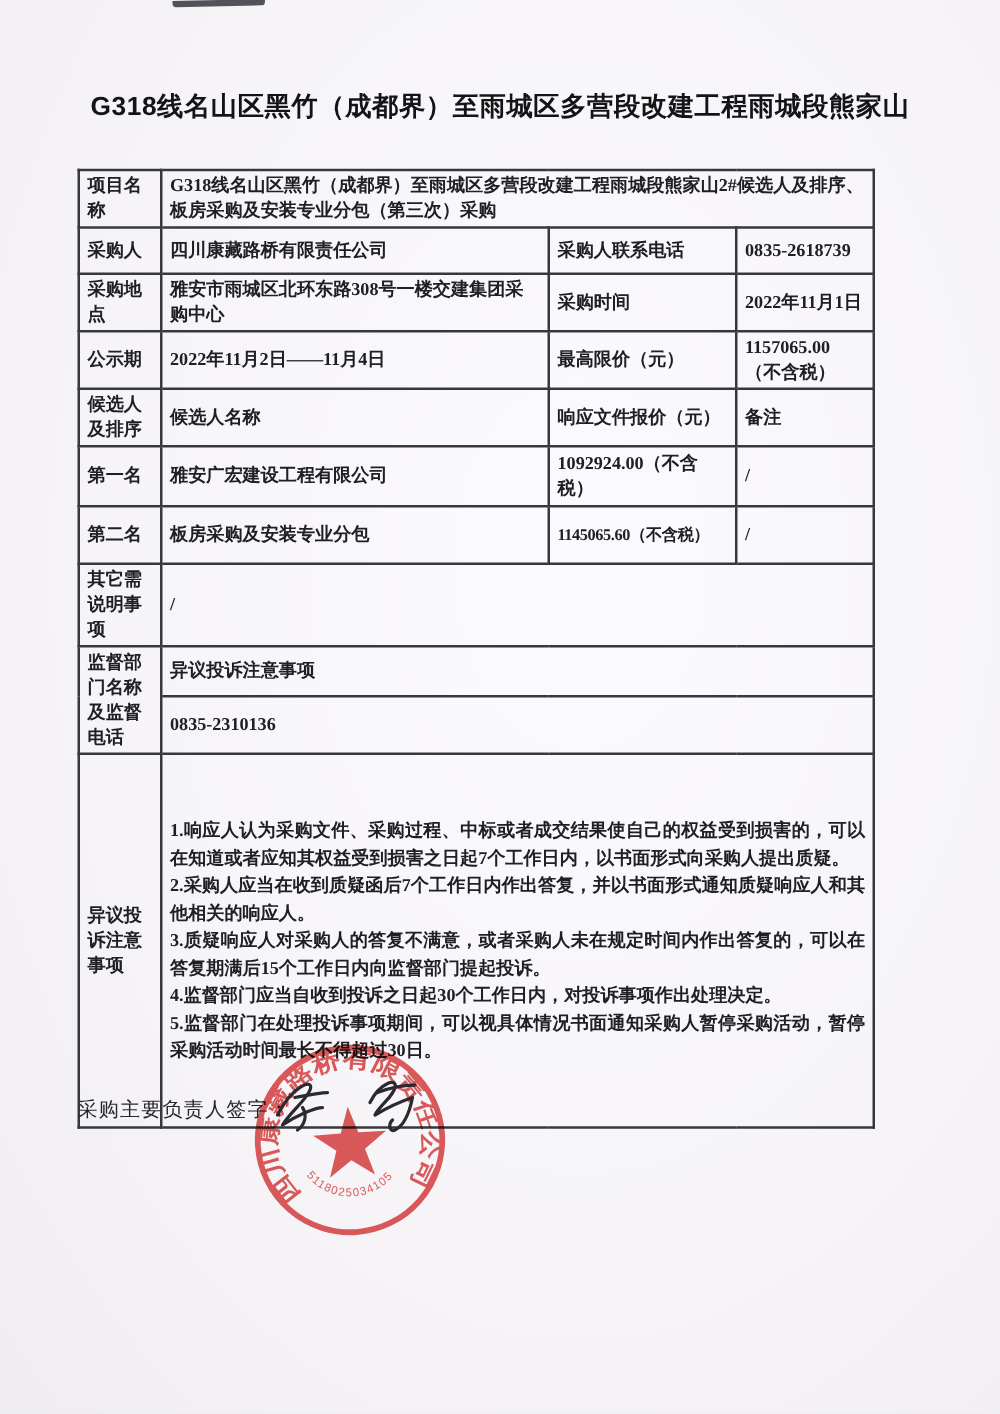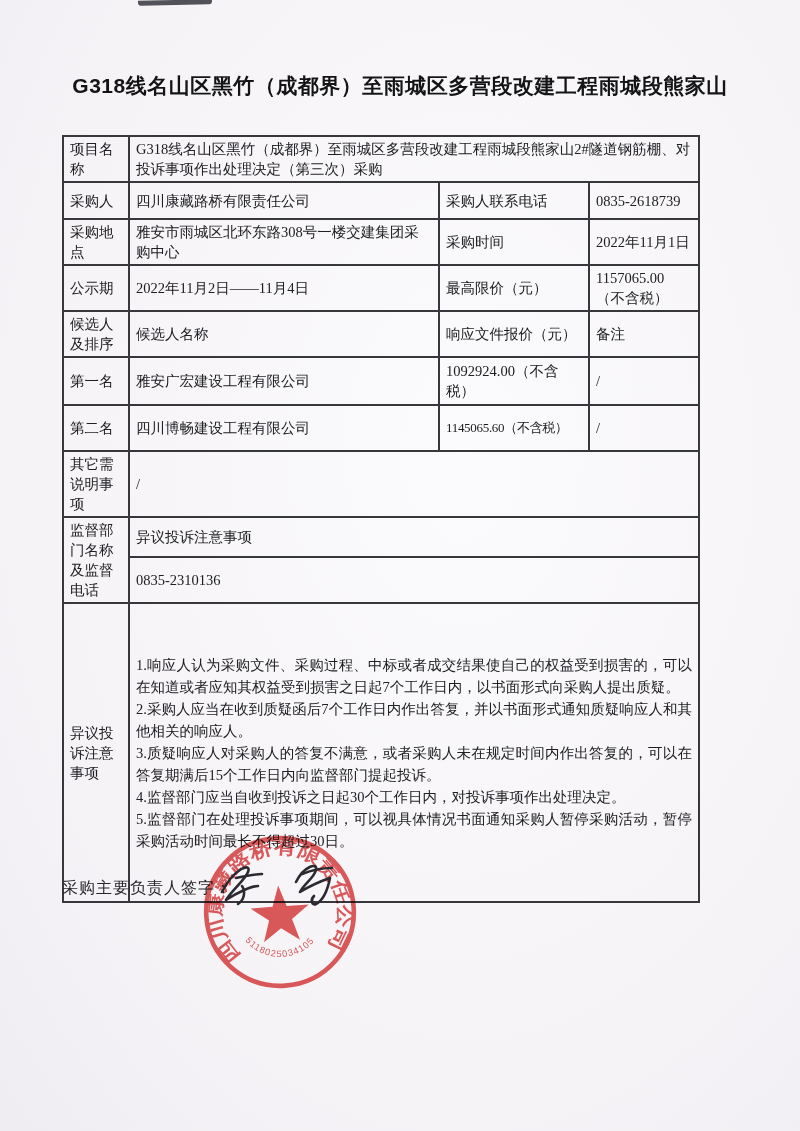--- a/index.html
+++ b/index.html
@@ -35,20 +35,21 @@
     position:absolute;left:62px;top:135px;width:636px;
     border-collapse:collapse;table-layout:fixed;
     font-size:14.5px;color:#202024;
   }
   table.main td{
     border:2px solid #38383c;
     padding:2px 6px;
     vertical-align:middle;
     line-height:20px;
     overflow:hidden;
+    font-weight:bold;
   }
   td.lbl{padding:2px 2px 2px 4px;}
   td.c{text-align:left;}
   td.tight{line-height:17px;}
   td.pricewrap{line-height:19px;}
   td.nowrap{white-space:nowrap;font-size:13px;letter-spacing:-0.3px;padding:2px 2px;margin-left:12px;}
   td.notice-cell{padding:10px 9px;}
   .notice-cell p{margin:0;text-align:justify;line-height:22px;font-size:14.5px;}
   
   .sign-row{
@@ -79,21 +80,21 @@
   <table class="main">
     <colgroup>
       <col style="width:66px">
         <col style="width:310px">
         <col style="width:150px">
         <col style="width:110px">
     </colgroup>
     <tbody>
       <tr style="height:45px">
         <td class="lbl">项目名称</td>
-        <td colspan="3">G318线名山区黑竹（成都界）至雨城区多营段改建工程雨城段熊家山2#隧道钢筋棚、对投诉事项作出处理决定（第三次）采购</td>
+        <td colspan="3">G318线名山区黑竹（成都界）至雨城区多营段改建工程雨城段熊家山2#候选人及排序、板房采购及安装专业分包（第三次）采购</td>
       </tr>
       <tr style="height:37px">
         <td class="lbl">采购人</td>
         <td>四川康藏路桥有限责任公司</td>
         <td class="c">采购人联系电话</td>
         <td class="c">0835-2618739</td>
       </tr>
       <tr style="height:42px">
         <td class="lbl">采购地点</td>
         <td>雅安市雨城区北环东路308号一楼交建集团采购中心</td>
@@ -113,21 +114,21 @@
         <td class="c">备注</td>
       </tr>
       <tr style="height:48px">
         <td class="lbl">第一名</td>
         <td class="c">雅安广宏建设工程有限公司</td>
         <td class="c pricewrap">1092924.00（不含税）</td>
         <td class="c">/</td>
       </tr>
       <tr style="height:46px">
         <td class="lbl">第二名</td>
-        <td class="c">四川博畅建设工程有限公司</td>
+        <td class="c">板房采购及安装专业分包</td>
         <td class="c nowrap">1145065.60（不含税）</td>
         <td class="c">/</td>
       </tr>
       <tr style="height:41px">
         <td class="lbl">其它需说明事项</td>
         <td colspan="3" class="c">/</td>
       </tr>
       <tr style="height:40px">
         <td rowspan="2" class="lbl c">监督部门名称及监督电话</td>
         <td colspan="3" class="c">异议投诉注意事项</td>

